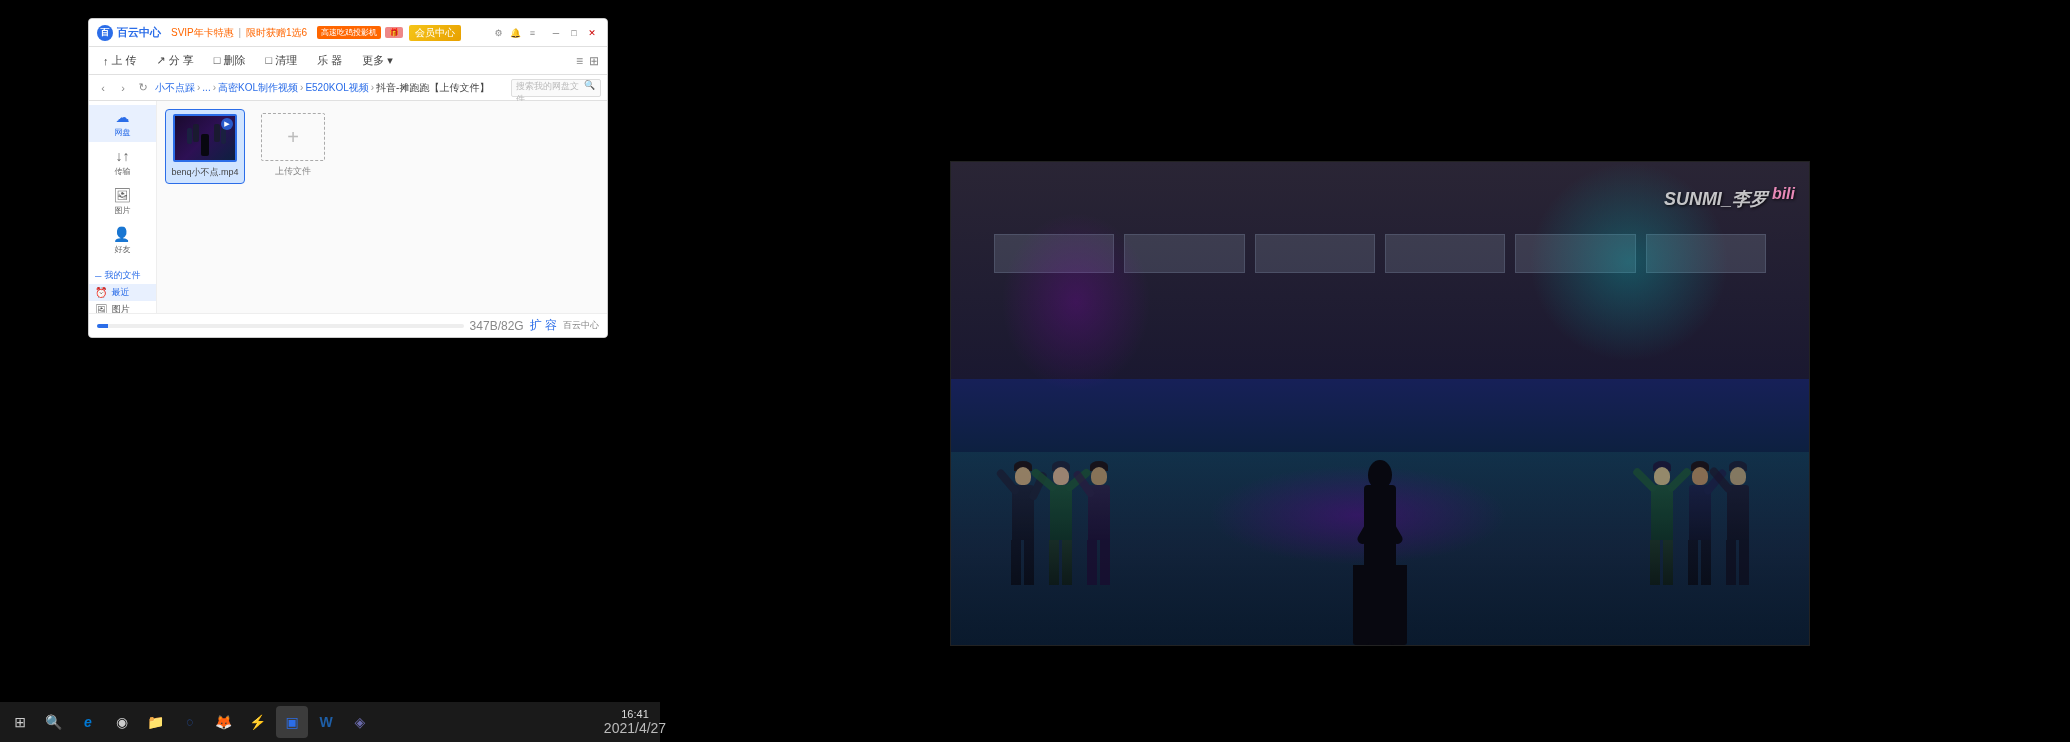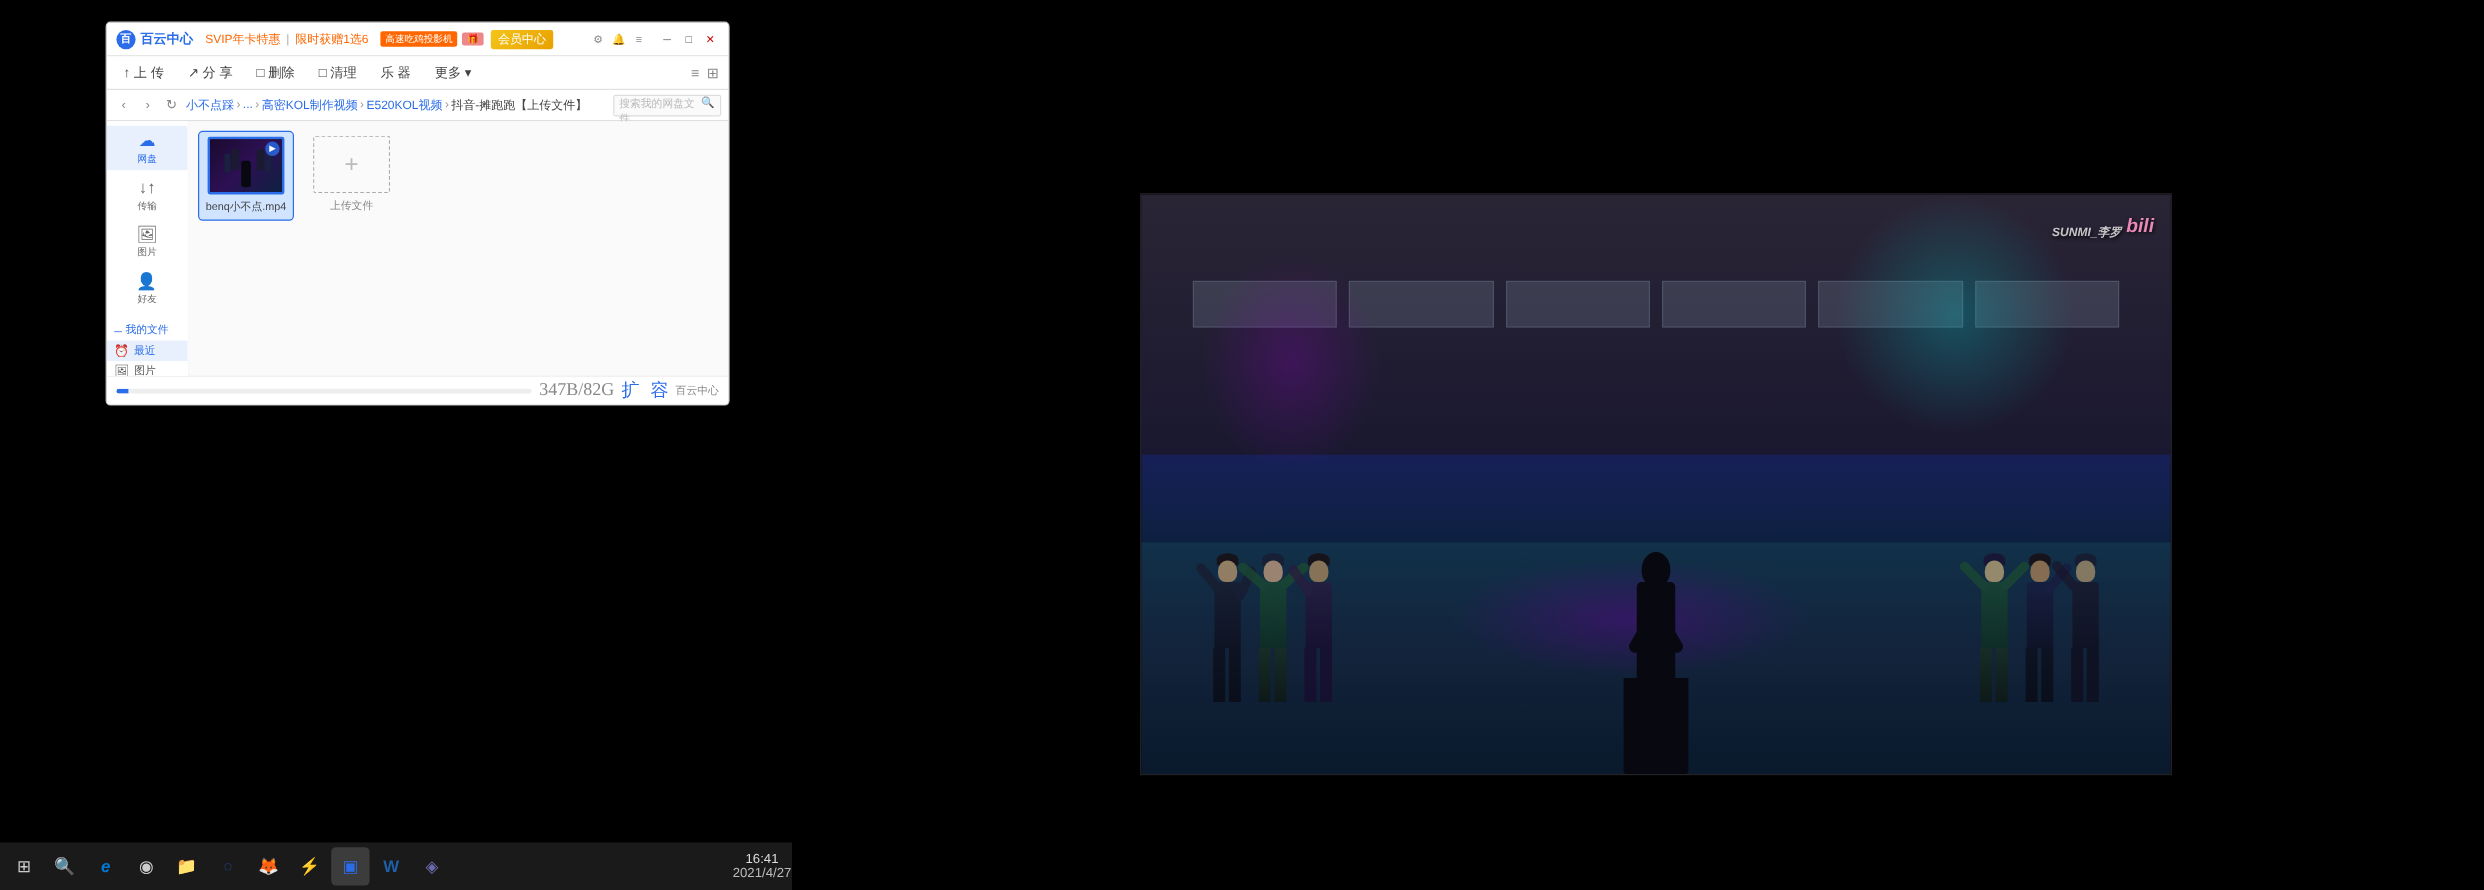--- a/index.html
+++ b/index.html
@@ -311,31 +311,29 @@
       background: #eee;
       border-radius: 2px;
       overflow: hidden;
     }
     .storage-fill {
       height: 100%;
       background: #2b6de8;
       width: 3%;
     }
     .storage-text {
-      font-size: 15px;
+      font-size: 12px;
       color: #888;
-      font-family: Liberation Serif, serif;
     }
     .expand-btn {
-      font-size: 15px;
+      font-size: 12px;
       color: #2b6de8;
       cursor: pointer;
       background: none;
       border: none;
-      font-family: Liberation Mono, monospace;
     }
 
     
     .video-area {
       position: absolute;
       top: 65px;
       left: 690px;
       right: 0;
       bottom: 0;
       background: #000;
@@ -614,21 +612,21 @@
       color: rgba(255,255,255,0.75);
       font-size: 15px;
       font-style: italic;
       font-weight: bold;
       display: flex;
       align-items: center;
       gap: 4px;
       text-shadow: 1px 1px 3px rgba(0,0,0,0.8);
     }
     .bili-logo-name {
-      font-size: 10px;
+      font-size: 18px;
       margin-top: 11px;
     }
     .bili-logo-icon {
       color: rgba(255,150,200,0.9);
       font-size: 16px;
     }
   </style>
 </head>
 <body>
 
@@ -947,14 +945,14 @@
   <div class="taskbar-icon">
     <span style="color:#1e5fa8;font-weight:bold;">W</span>
   </div>
   <div class="taskbar-icon">
     <span style="color:#6a6aaa;">◈</span>
   </div>
 </div>
 
 <div class="clock-area">
   <span style="font-size:11px;font-weight:500;color:#ddd;">16:41</span>
-  <span style="font-size:11px;color:#bbb;">2021/4/27</span>
+  <span style="font-size:14px;color:#bbb;">2021/4/27</span>
 </div>
 
 </body></html>

